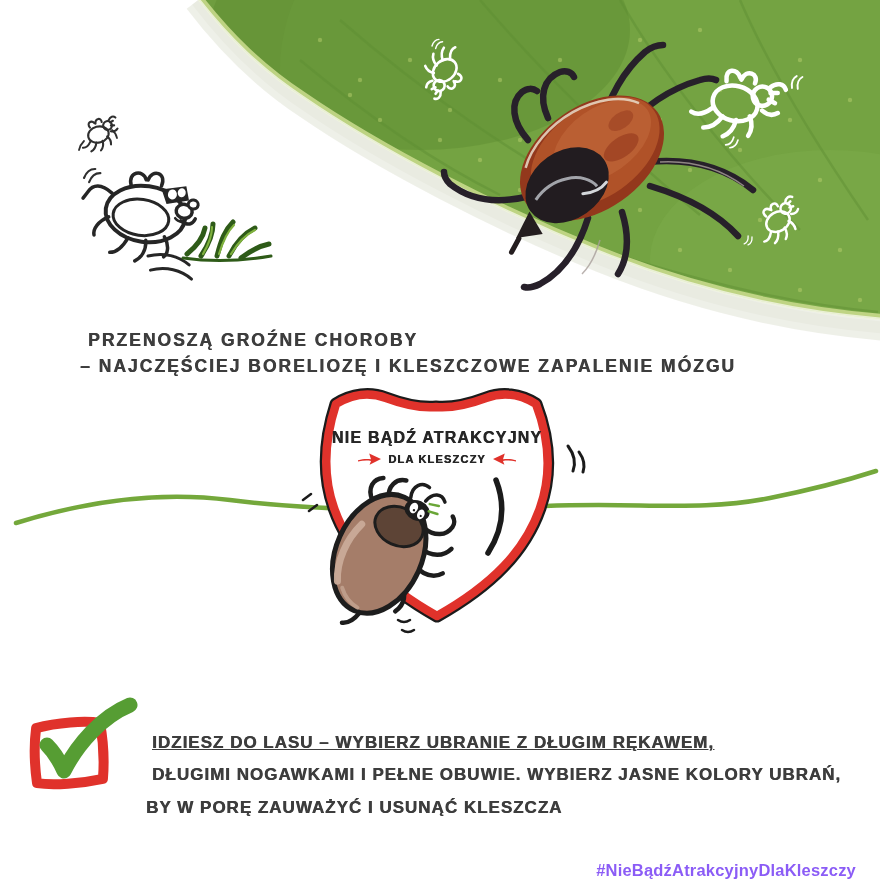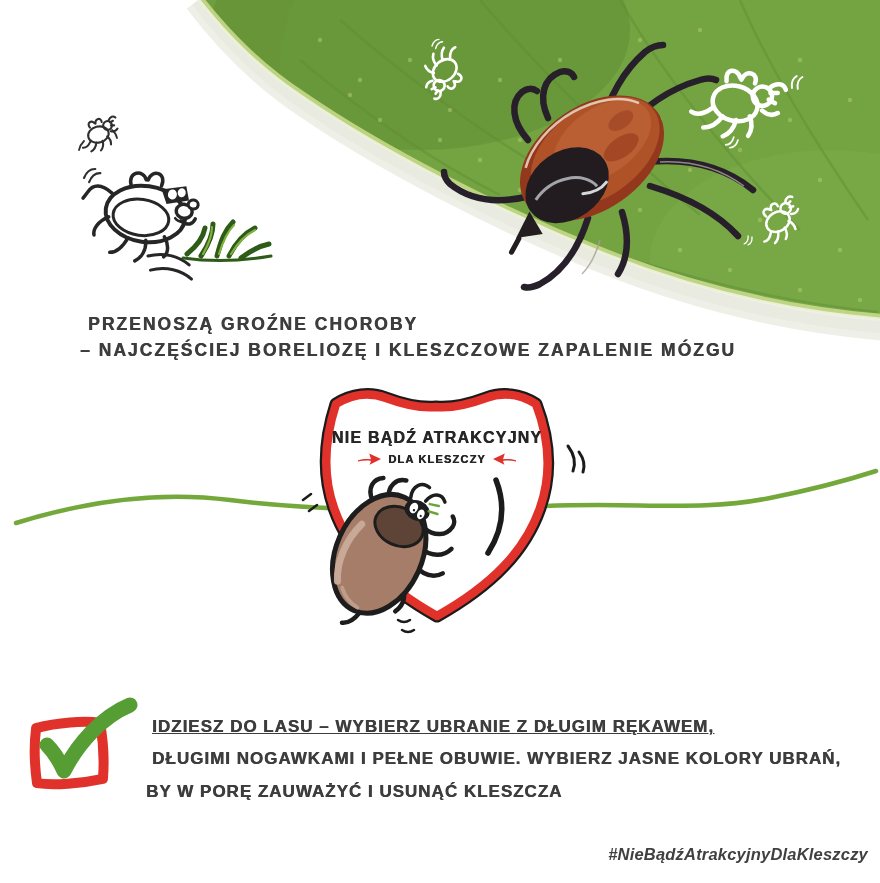--- a/index.html
+++ b/index.html
@@ -1,38 +1,38 @@
 <!DOCTYPE html>
 <html><head>
 <meta charset="utf-8">
 <style>
   html,body{margin:0;padding:0;background:#fff;}
   .poster{position:relative;width:880px;height:883px;background:#ffffff;overflow:hidden;
           font-family:"Liberation Sans",sans-serif;}
   .scene{position:absolute;left:0;top:0;width:880px;height:883px;}
   .txt{position:absolute;font-family:"Liberation Sans",sans-serif;font-weight:bold;
-       color:#3d3d3d;white-space:nowrap;}
+       color:#3d3d3d;white-space:nowrap;margin-top:16px;}
   .intro{font-size:17.5px;letter-spacing:2px;text-shadow:.5px 0 0 currentColor;}
   #intro1{left:88px;top:314px;}
   #intro2{left:80px;top:340px;}
   .advice{font-size:17px;letter-spacing:1px;text-shadow:.5px 0 0 currentColor;}
   #heading{left:152px;top:684px;font-size:18px;letter-spacing:.6px;color:#242424;
            text-shadow:.9px 0 0 currentColor;}
   #adv1{left:152px;top:717px;text-decoration:underline;}
   #adv2{left:152px;top:749px;}
   #adv3{left:146px;top:782px;}
   .shield-text{position:absolute;left:327px;top:429px;width:220px;text-align:center;
        font-weight:bold;color:#262626;}
   .st1{font-size:16px;letter-spacing:1.2px;text-shadow:.5px 0 0 currentColor;white-space:nowrap;}
   .st2{margin-top:5px;display:flex;align-items:center;justify-content:center;gap:5px;
        font-size:11px;letter-spacing:1.2px;text-shadow:.5px 0 0 currentColor;white-space:nowrap;}
   .arr{width:26px;height:14px;flex:0 0 auto;}
   .arr.flip{transform:scaleX(-1);}
-  #hashtag{right:12px;top:845px;font-size:16.5px;color:#404040;letter-spacing:.2px;
-           font-weight:bold;font-style:italic;}
+  #hashtag{right:24px;top:845px;font-size:16.5px;color:#8b5cf6;letter-spacing:.2px;
+           font-weight:bold;}
 </style>
 </head>
 <body>
 
 <div class="poster">
 
 <svg class="scene" viewBox="0 0 880 883" xmlns="http://www.w3.org/2000/svg">
   <defs>
     <clipPath id="leafclip">
       <path d="M 193,-8 C 228,38 262,70 303,97 C 380,150 497,210 598,251 C 700,292 795,312 884,319 L 884,-8 Z"></path>

